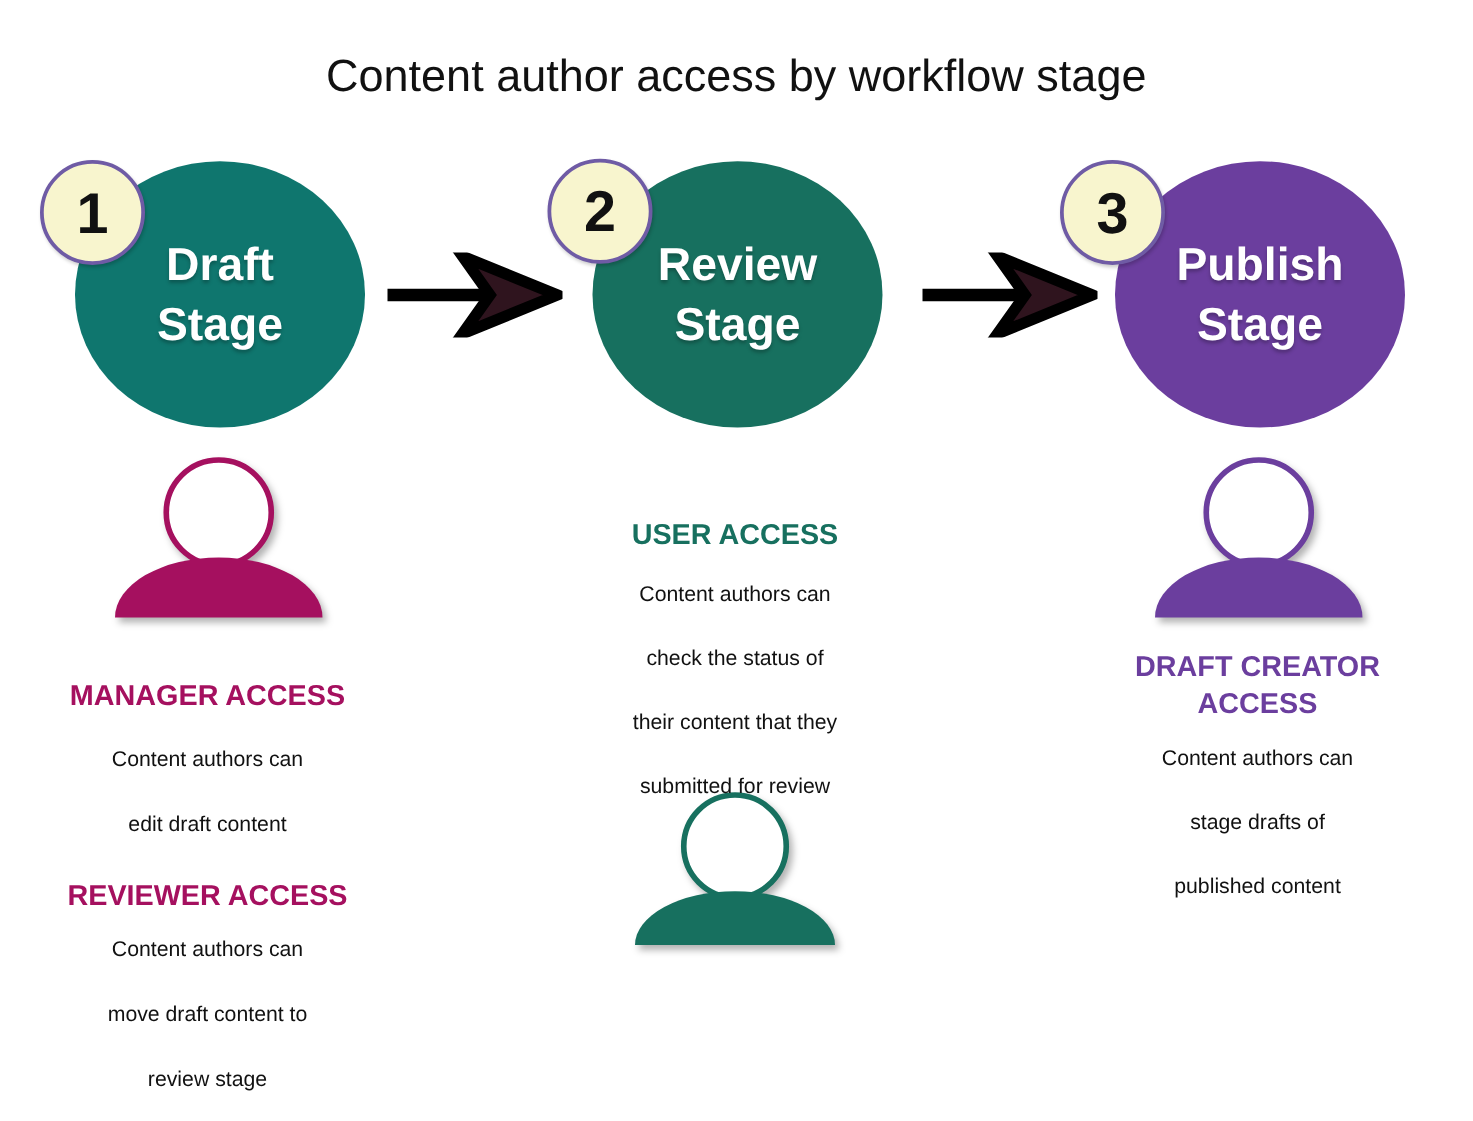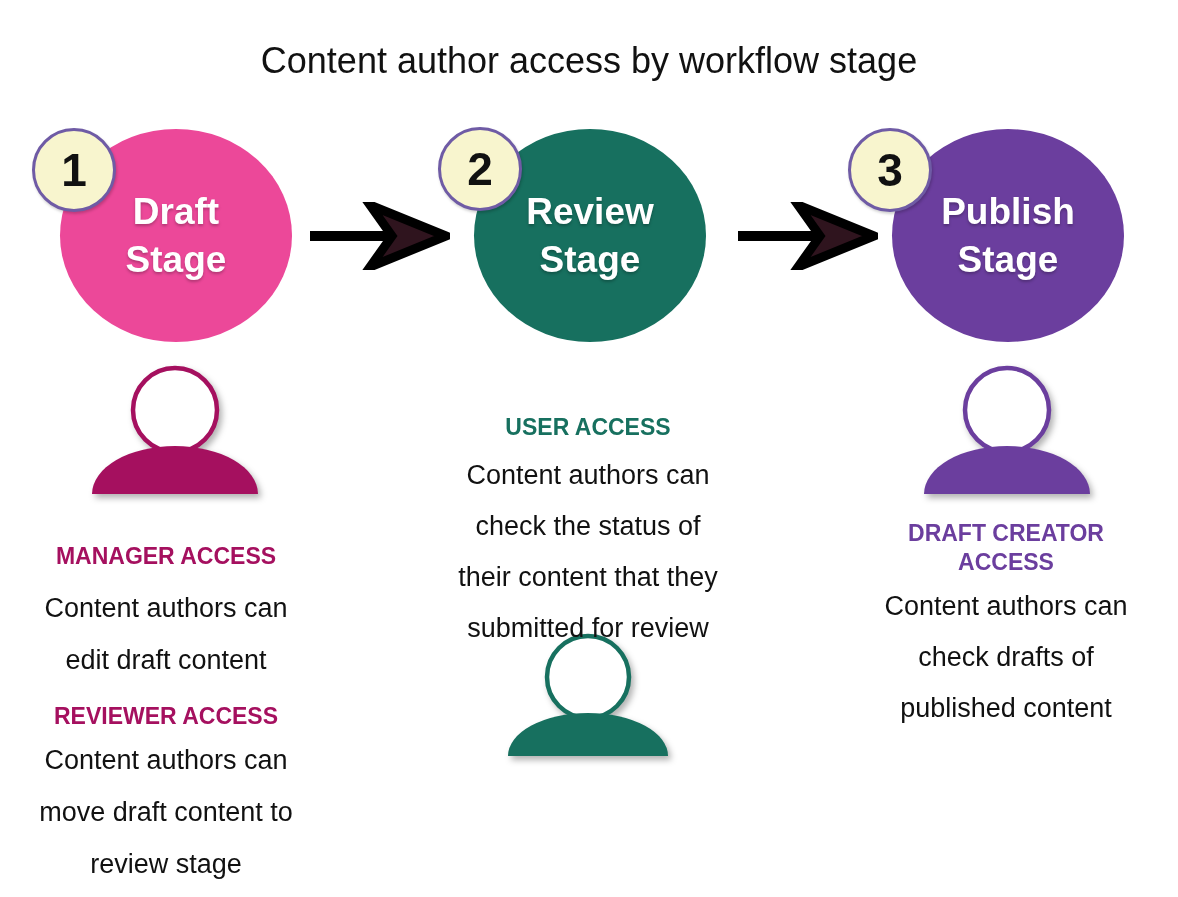--- a/index.html
+++ b/index.html
@@ -39,21 +39,21 @@
   }
   .stage-circle .stage-name {
     width: 180px;
     text-align: center;
     color: #ffffff;
     font-size: 37px;
     font-weight: 700;
     line-height: 48px;
     text-shadow: 0 2px 3px rgba(0,0,0,0.25);
   }
-  .stage-draft   { left: 60px;  background: #ec4899; }
+  .stage-draft   { left: 60px;  background: #0f766e; }
   .stage-review  { left: 474px; background: #17705F; }
   .stage-publish { left: 892px; background: #6B3E9E; }
 
   
   .stage-badge {
     position: absolute;
     width: 84px;
     height: 84px;
     border-radius: 50%;
     background: #F8F5CE;
@@ -104,21 +104,21 @@
   }
   .heading-draft   { color: #A5105F; }
   .heading-review  { color: #17705F; }
   .heading-publish { color: #6B3E9E; }
   .heading-wrap {
     width: 260px;
     margin: 4px auto;
     line-height: 29px;
   }
   .note-lines {
-    font-size: 27px;
+    font-size: 17px;
     font-weight: 400;
     color: #111111;
   }
   .note-lines .line { display: block; }
 
   
   .block-manager        { left: 16px;  top: 515px; }
   .block-manager  .note-lines { margin-top: 13px; }
   .block-manager  .line { line-height: 52px; }
   .block-reviewer       { left: 16px;  top: 675px; }
@@ -208,18 +208,18 @@
       <span class="line">check the status of</span>
       <span class="line">their content that they</span>
       <span class="line">submitted for review</span>
     </div>
   </div>
 
   <div class="note-block block-creator">
     <div class="note-heading heading-publish heading-wrap">DRAFT CREATOR ACCESS</div>
     <div class="note-lines">
       <span class="line">Content authors can</span>
-      <span class="line">check drafts of</span>
+      <span class="line">stage drafts of</span>
       <span class="line">published content</span>
     </div>
   </div>
 
 </div>
 
 </body></html>

